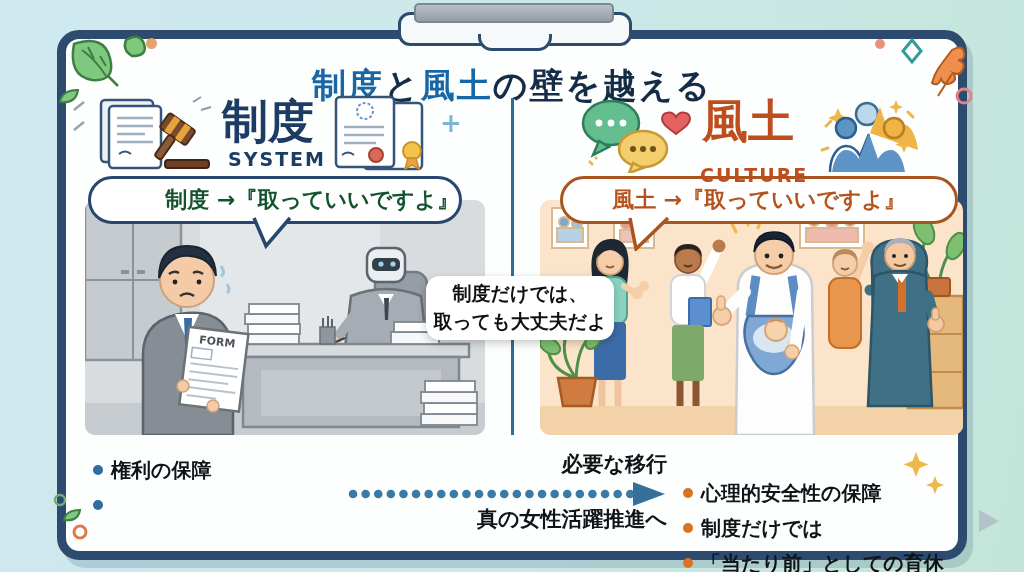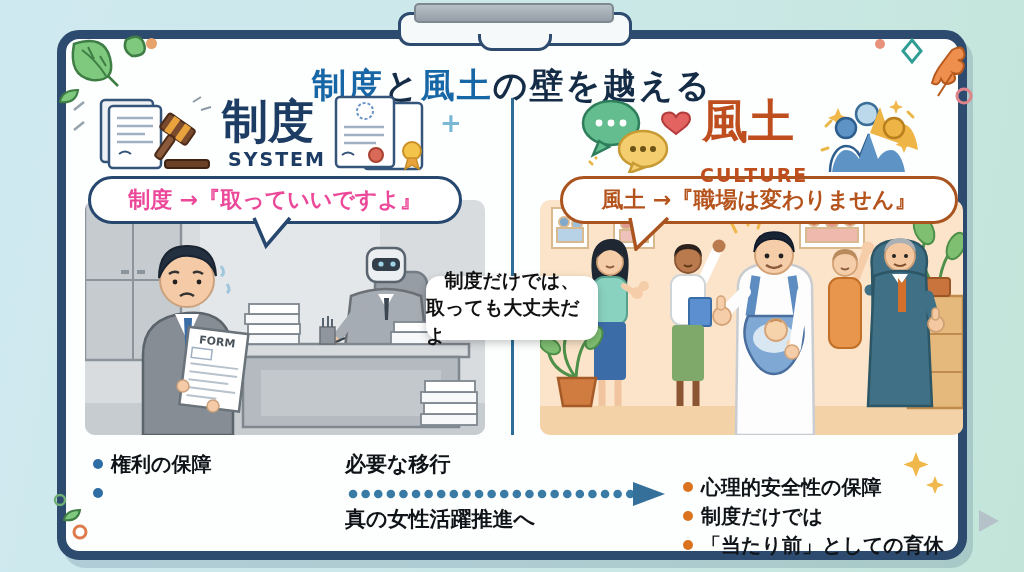--- a/index.html
+++ b/index.html
@@ -24,42 +24,42 @@
   .t-blue{color:#1766a6;} .t-dark{color:#152c47;}
   
   .head-jp{position:absolute;font-size:46px;font-weight:900;line-height:1;z-index:5;}
   .head-en{position:absolute;font-size:19px;font-weight:800;letter-spacing:2px;z-index:5;}
   .navy{color:#1c3c64;} .orange{color:#bf4e1e;}
   .plus{position:absolute;font-size:26px;font-weight:700;color:#79b7d4;z-index:5;}
   
   .bubble{position:absolute;top:176px;height:42px;background:#fff;border-radius:24px;
           display:flex;align-items:center;justify-content:center;
           font-size:22px;font-weight:800;z-index:4;}
-  .bubble.l{left:88px;width:368px;border:3.5px solid #26476e;color:#ec4899;}
+  .bubble.l{left:88px;width:368px;border:3.5px solid #26476e;color:#14532d;justify-content:flex-end;}
   .bubble.r{left:560px;width:392px;border:3.5px solid #aa5420;color:#b5531d;}
   .tail{position:absolute;z-index:4;}
   
   .scene{position:absolute;top:200px;height:235px;border-radius:10px;overflow:hidden;z-index:2;}
   .scene.l{left:85px;width:400px;}
   .scene.r{left:540px;width:423px;}
   .divider{position:absolute;left:511px;top:98px;width:3px;height:337px;background:#2e6e96;z-index:1;}
   
-  .note{position:absolute;left:426px;top:276px;width:172px;height:64px;background:#fff;
+  .note{position:absolute;left:426px;top:276px;width:188px;height:64px;background:#fff;
         border-radius:14px;box-shadow:0 3px 8px rgba(0,0,0,.22);z-index:5;
         display:flex;flex-direction:column;align-items:center;justify-content:center;
         font-size:19px;font-weight:800;color:#111;line-height:1.45;}
   
   .bullets{position:absolute;list-style:none;margin:0;padding:0;z-index:5;}
   .bullets.l{left:93px;top:451px;}
   .bullets.r{left:683px;top:474px;}
-  .bullets li{display:flex;align-items:flex-start;height:29px;font-size:20px;font-weight:800;color:#101418;}
+  .bullets li{display:flex;align-items:flex-start;height:29px;font-size:20px;font-weight:800;color:#101418;margin-top:6px;}
   .dot{width:10px;height:10px;border-radius:50%;margin:8px 8px 0 0;flex:none;}
   .dot.b{background:#2e6da4;} .dot.o{background:#d9731f;}
   
-  .trans{position:absolute;left:345px;top:450px;width:322px;text-align:left;z-index:5;}
+  .trans{position:absolute;left:345px;top:450px;width:322px;text-align:right;z-index:5;}
   .trans .t1{font-size:21px;font-weight:800;color:#101418;}
   .trans .t2{font-size:21px;font-weight:800;color:#101418;margin-top:27px;}
   .trans svg{position:absolute;left:0;top:31px;}
   .deco{position:absolute;z-index:5;}
 </style>
 </head>
 <body>
 
 <div class="stage">
 
@@ -140,21 +140,21 @@
   </svg>
 
   <div class="bubble l">
     <span>制度 →『取っていいですよ』</span>
   </div>
   <svg class="tail" style="left:248px;top:215px" width="48" height="34" viewBox="0 0 48 34">
     <path d="M6 2h36L18 32z" fill="#fff"></path>
       <path d="M6 3l12 28L42 3" fill="none" stroke="#26476e" stroke-width="3.5"></path>
   </svg>
   <div class="bubble r">
-    <span>風土 →『職場は変わりません』</span>
+    <span>風土 →『取っていいですよ』</span>
   </div>
   <svg class="tail" style="left:622px;top:215px" width="52" height="36" viewBox="0 0 52 36">
     <path d="M8 2h40L14 34z" fill="#fff"></path>
       <path d="M8 3l6 31L46 3" fill="none" stroke="#aa5420" stroke-width="3.5"></path>
   </svg>
 
   <div class="divider"></div>
 
   <div class="scene l">
     <svg width="400" height="235" viewBox="0 0 400 235">

